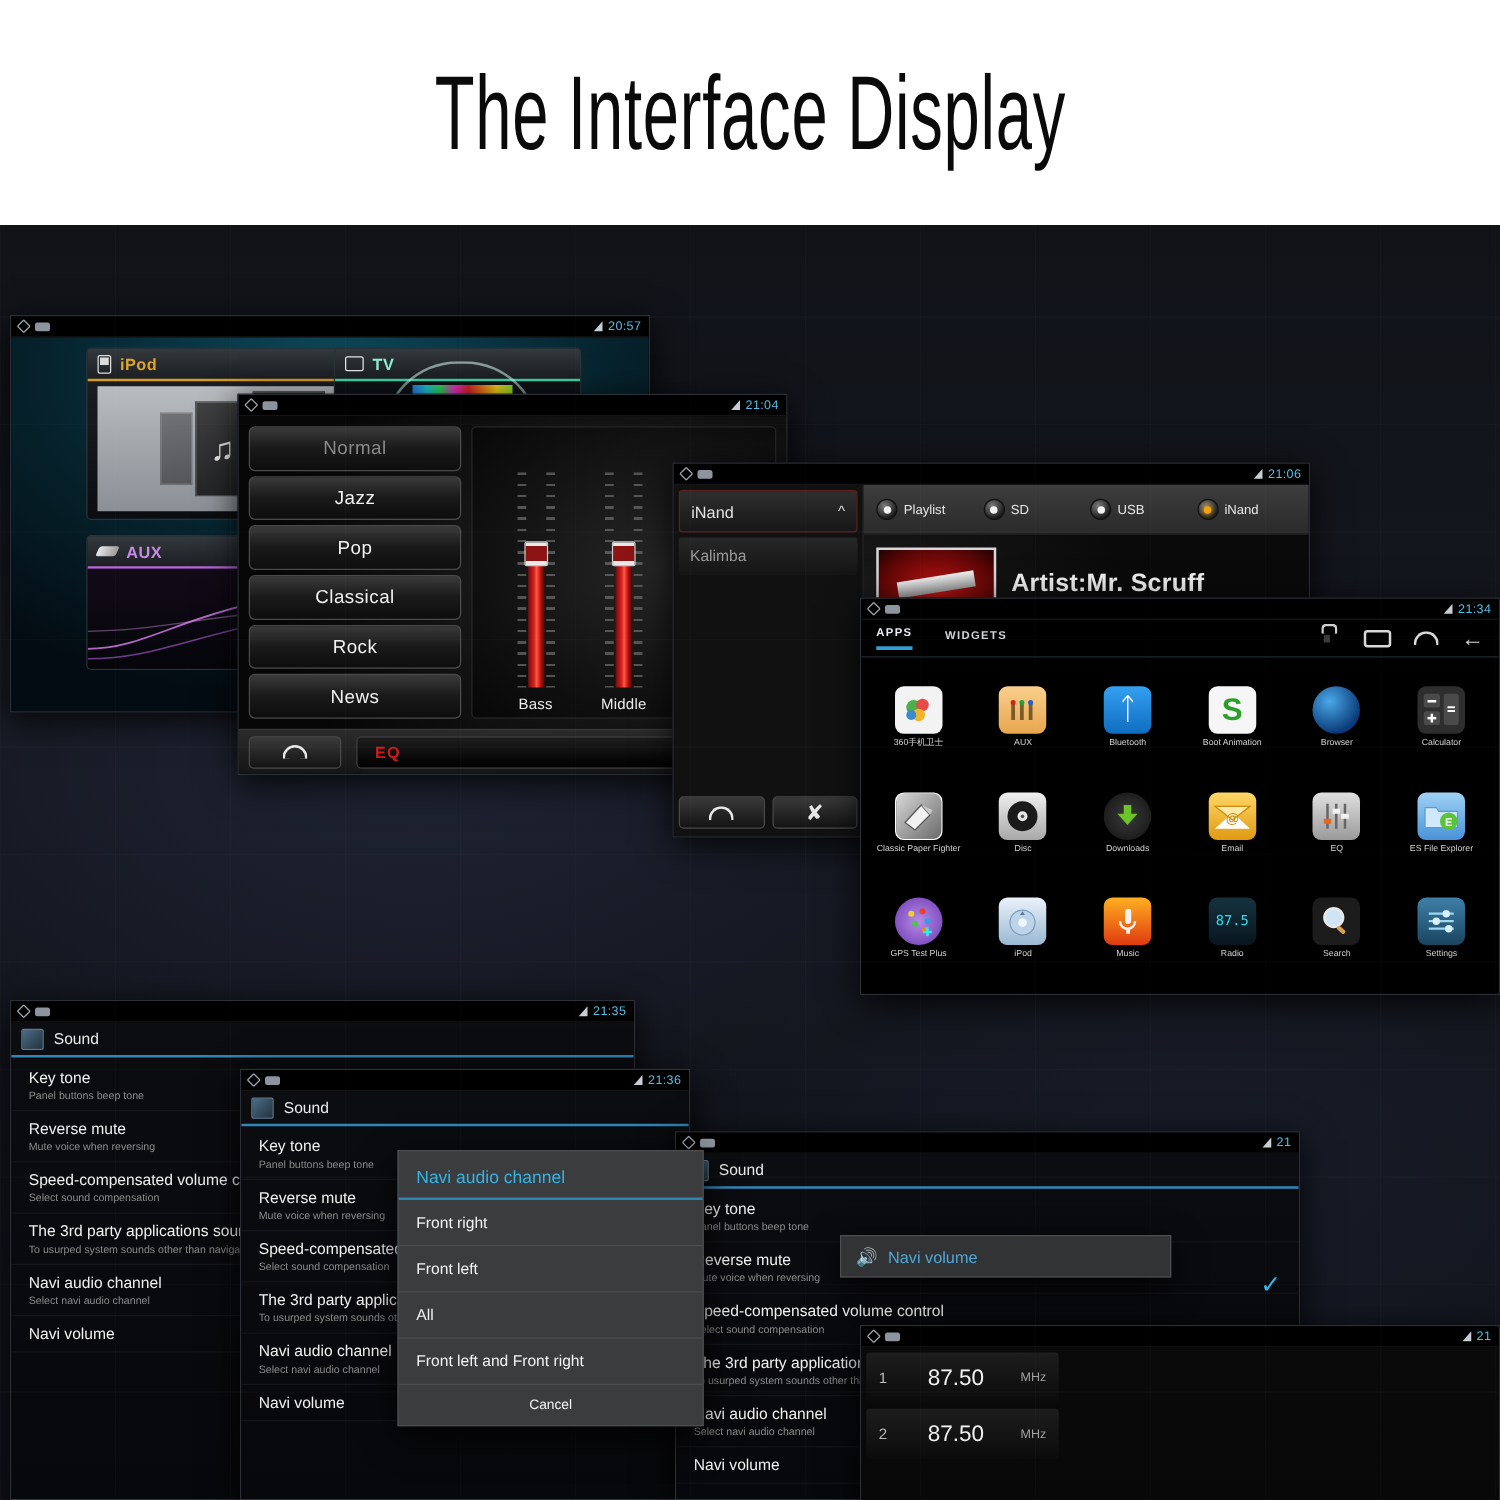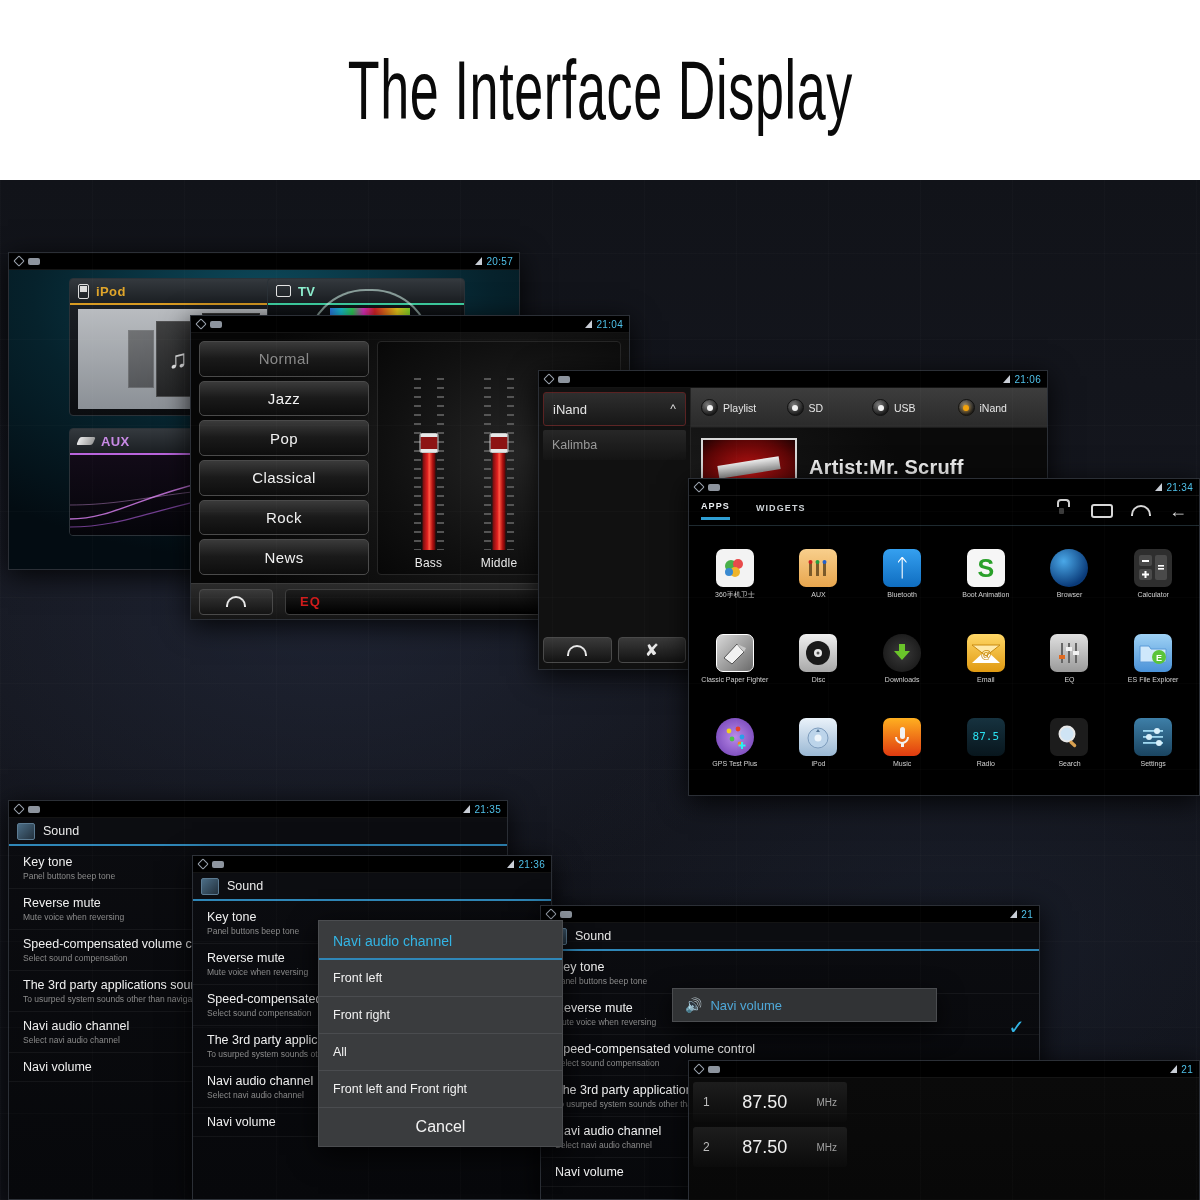--- a/index.html
+++ b/index.html
@@ -278,21 +278,21 @@
   #screen-sound2 { left:192px; top:675px; width:360px; height:345px; }
   #screen-sound3 { left:540px; top:725px; width:500px; height:295px; }
 
   
   .dialog{
     position:absolute; background:#3a3c3e; border:1px solid #4b4d50;
     box-shadow:0 8px 26px rgba(0,0,0,.8); z-index:40;
   }
   .dlg-title{ color:#33b5e5; font-size:14px; padding:12px 14px 9px; border-bottom:2px solid #2f87b8;}
   .dlg-opt{ color:#f2f2f2; font-size:12.5px; padding:11px 14px; border-bottom:1px solid #4a4c4f;}
-  .dlg-cancel{ color:#f2f2f2; font-size:16px; text-align:center; padding:10px; }
+  .dlg-cancel{ color:#f2f2f2; font-size:11px; text-align:center; padding:10px; }
 
   #dlg-navi-channel{ left:318px; top:740px; width:245px; }
   #dlg-navi-volume{ left:672px; top:808px; width:265px; height:34px;
     background:#313335; display:flex; align-items:center; gap:8px; padding:0 12px;}
   #dlg-navi-volume .vtitle{ color:#4fa8d8; font-size:13px;}
   .spk{ color:#f2f2f2; font-size:14px; }
   #dlg-check{ position:absolute; right:-240px; color:#33b5e5; font-size:19px; }
 
   
   #screen-radio { left:688px; top:880px; width:512px; height:320px; }
@@ -789,22 +789,22 @@
         </div>
         <div class="set-row">
           <span class="t">Navi volume</span>
         </div>
       </div>
     </div>
   </div>
 
   <div class="dialog" id="dlg-navi-channel">
     <div class="dlg-title">Navi audio channel</div>
+    <div class="dlg-opt">Front right</div>
     <div class="dlg-opt">Front left</div>
-    <div class="dlg-opt">Front right</div>
     <div class="dlg-opt">All</div>
     <div class="dlg-opt">Front left and Front right</div>
     <div class="dlg-cancel">Cancel</div>
   </div>
 
   <div class="screen" id="screen-sound3">
     <div class="statusbar">
       <div class="sb-left">
         <span class="sb-dot"></span>
         <span class="sb-chip"></span>

